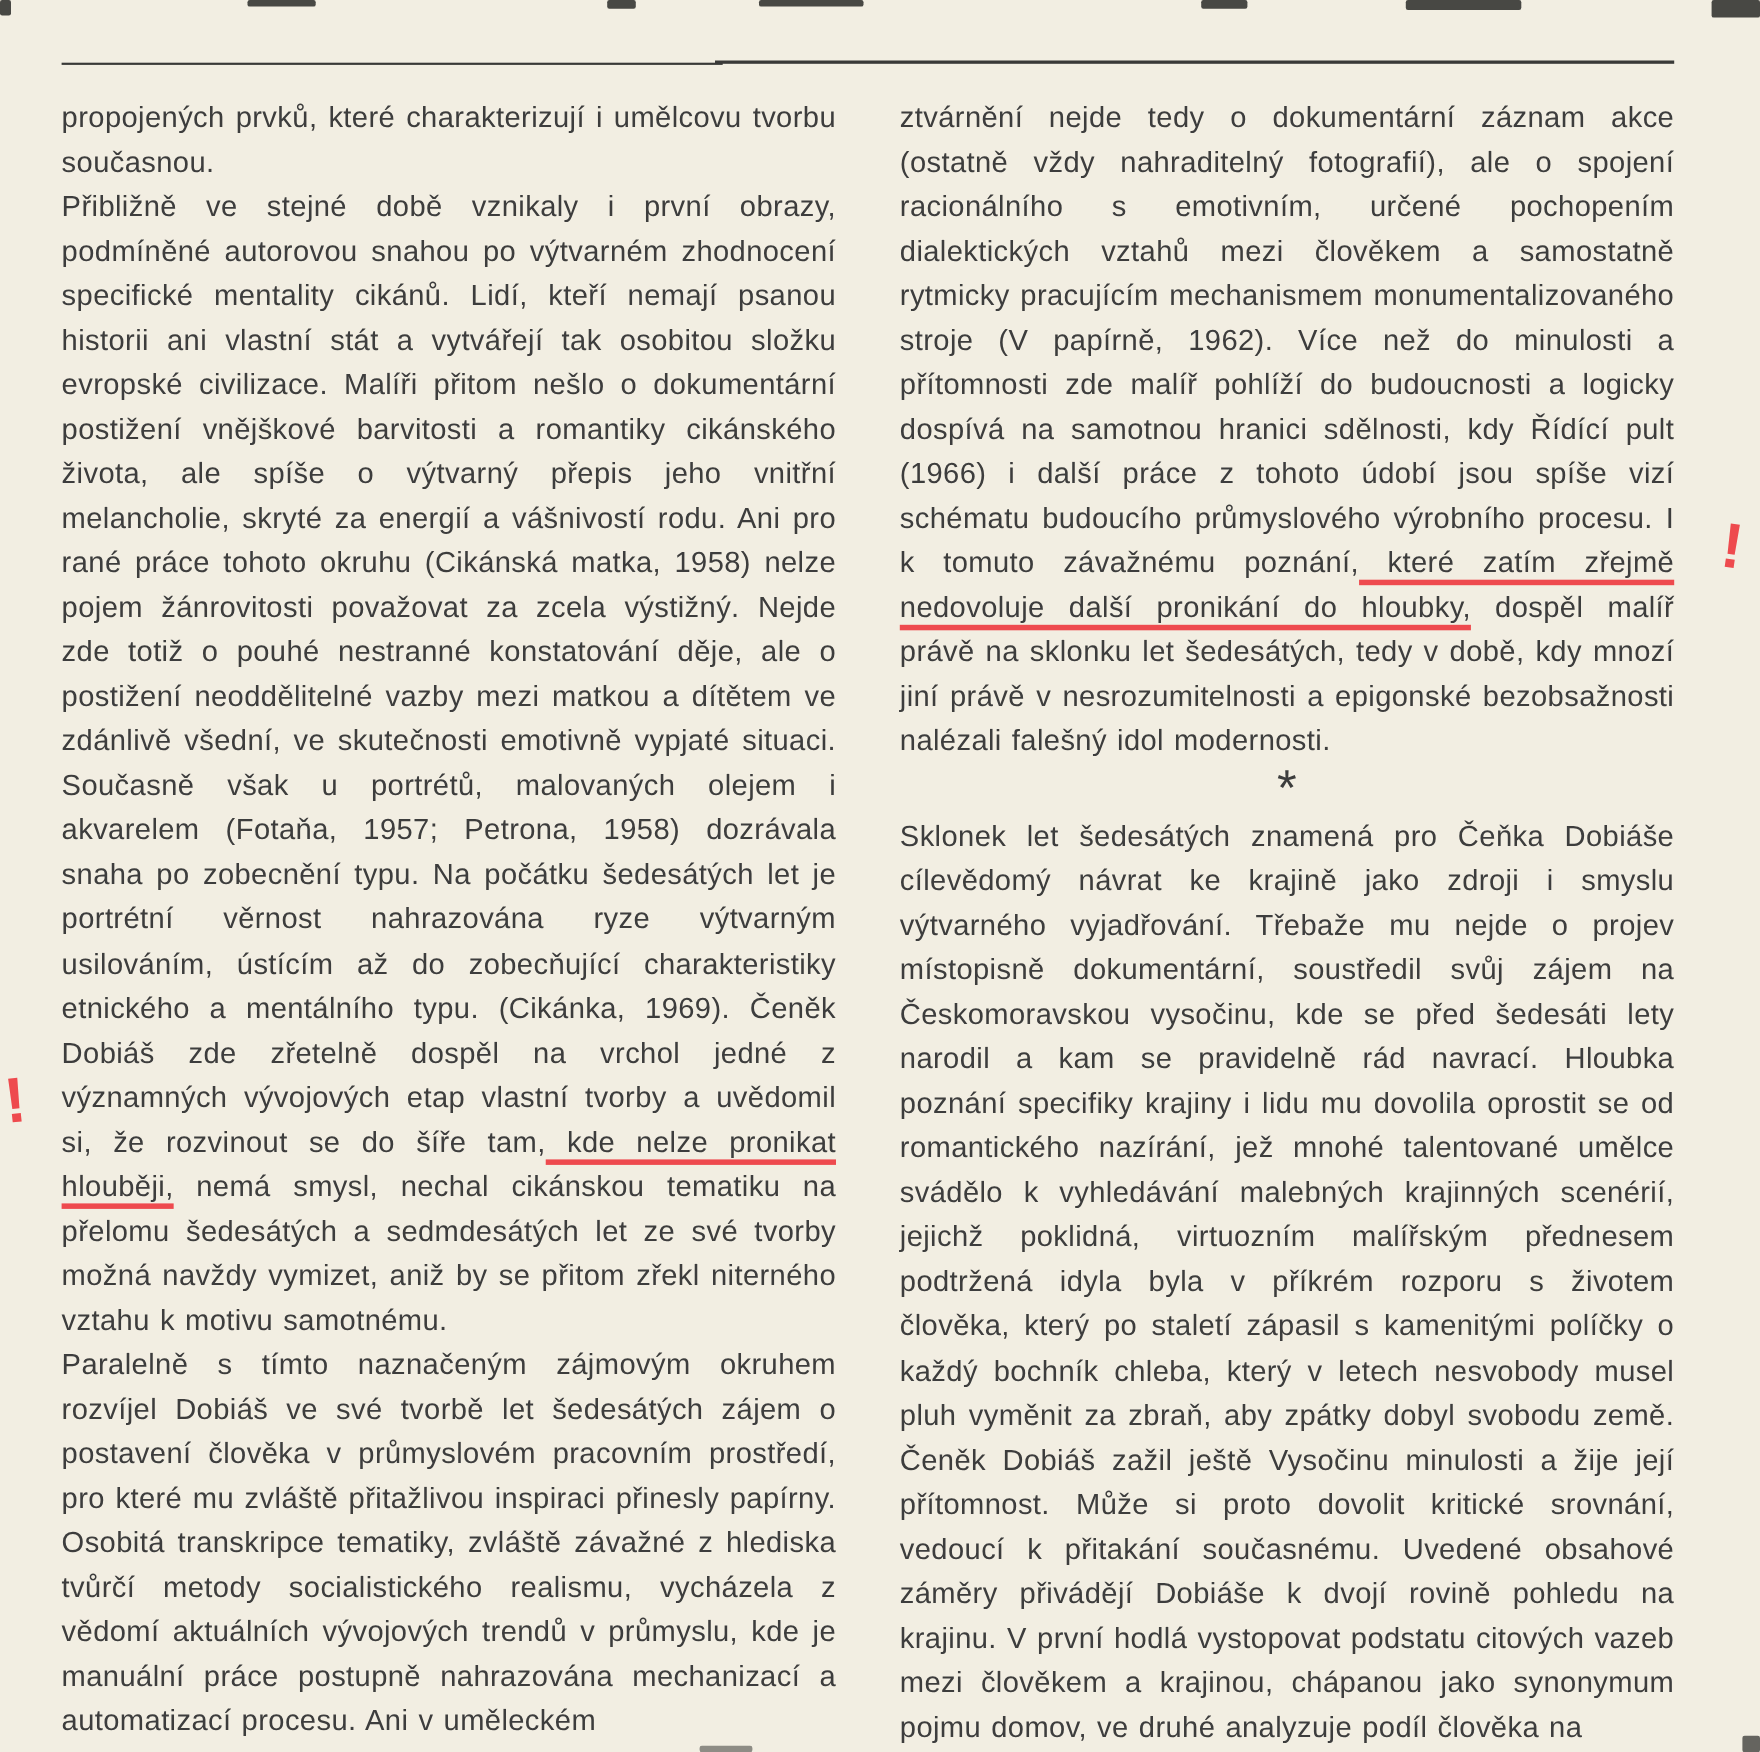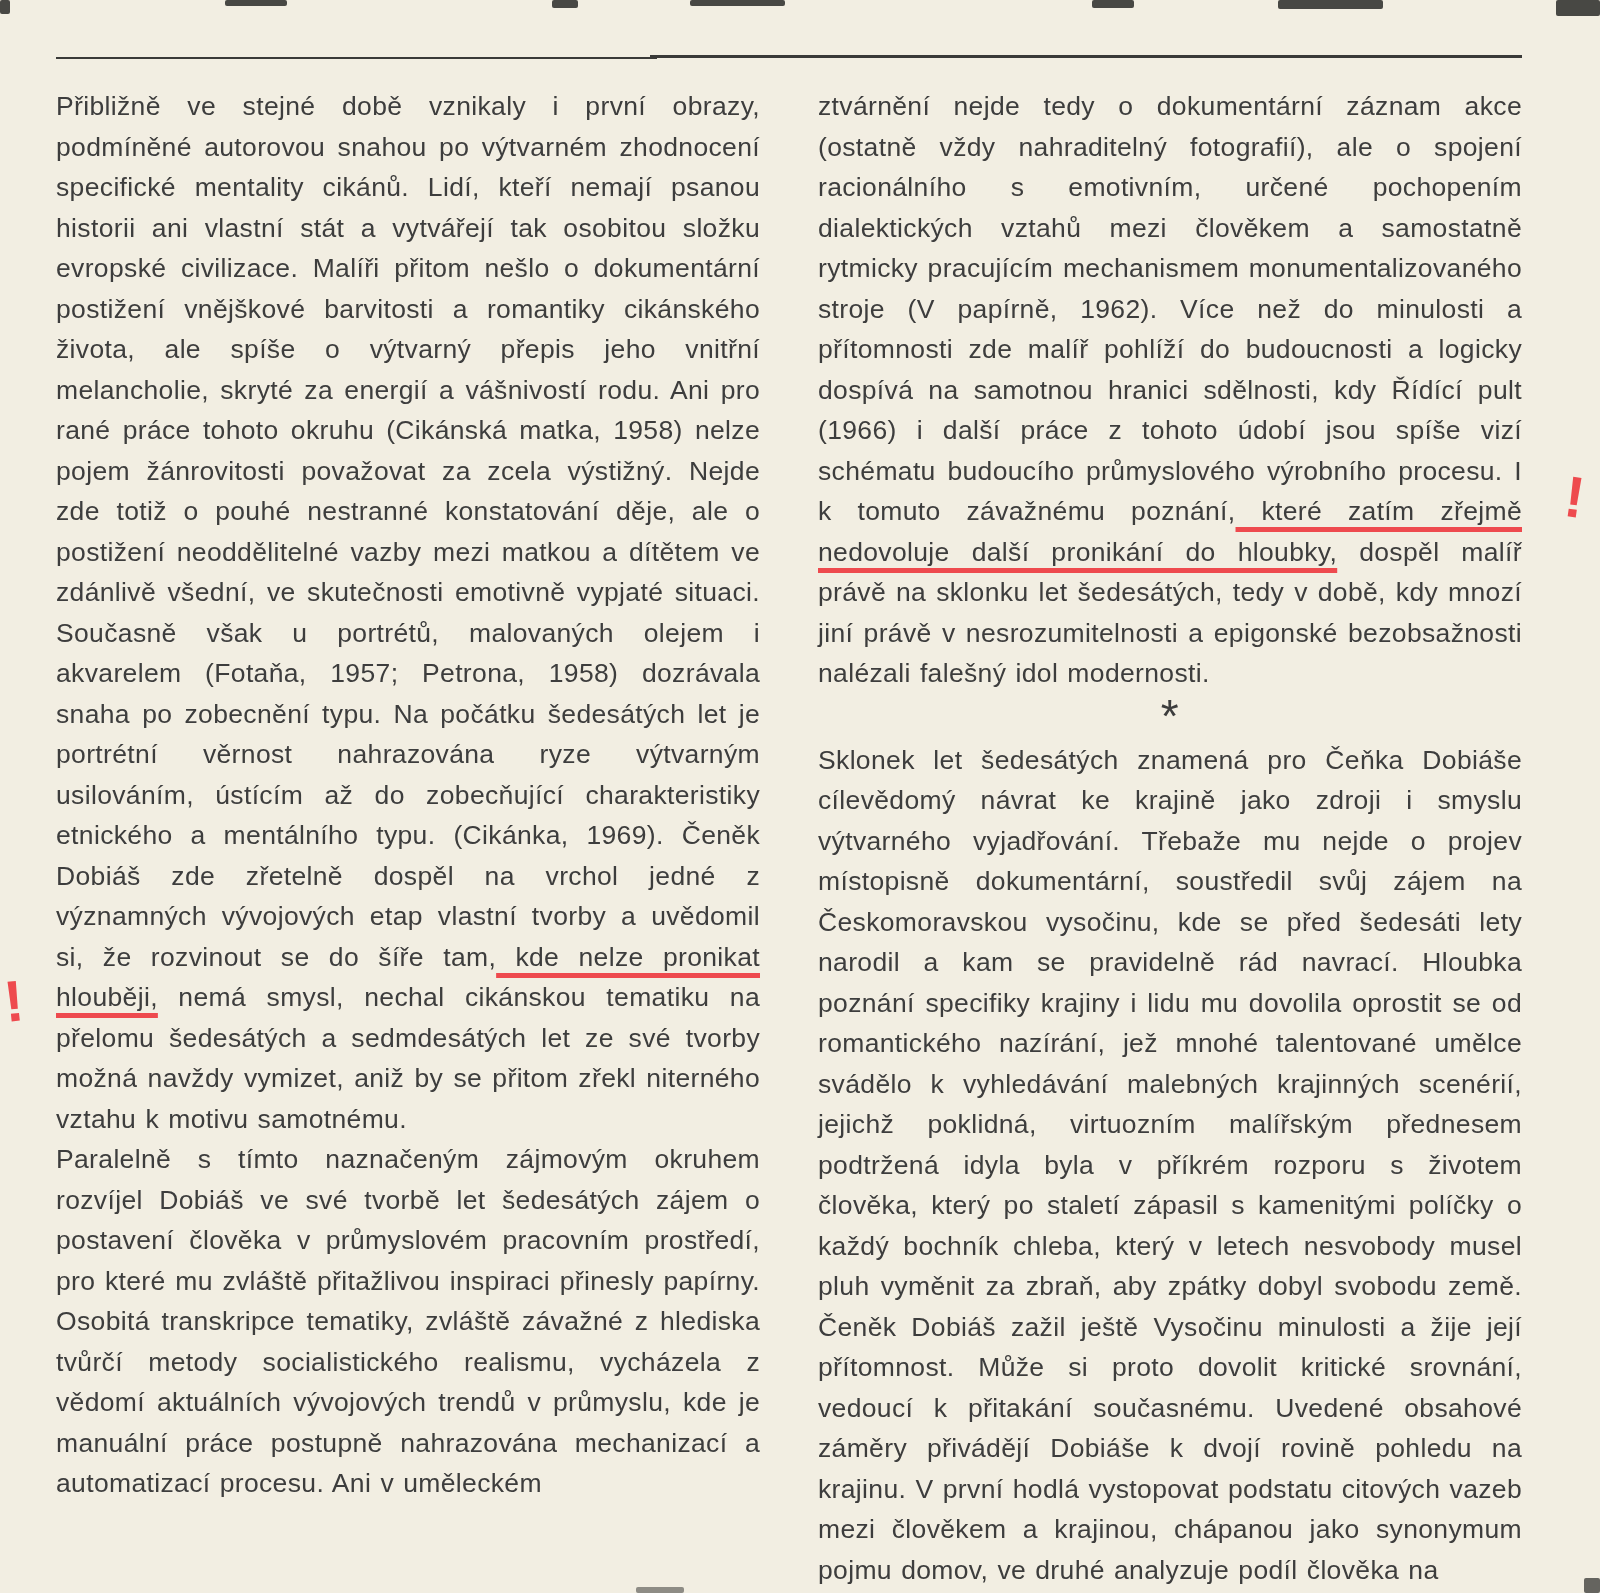--- a/index.html
+++ b/index.html
@@ -97,20 +97,21 @@
   <div class="artifact a8"></div>
   <div class="artifact a9"></div>
 
   <div class="top-rule">
     <span class="rule-seg seg-left"></span>
     <span class="rule-seg seg-right"></span>
   </div>
 
   <div class="columns">
     <div class="col">
+        <p class="para"><span>propojených prvků, které charakterizují i umělcovu tvorbu současnou.</span></p>
         <p class="para"><span>Přibližně ve stejné době vznikaly i první obrazy, podmíněné autorovou snahou po výtvarném zhodnocení specifické mentality cikánů. Lidí, kteří nemají psanou historii ani vlastní stát a vytvářejí tak osobitou složku evropské civilizace. Malíři přitom nešlo o dokumentární postižení vnějškové barvitosti a romantiky cikánského života, ale spíše o výtvarný přepis jeho vnitřní melancholie, skryté za energií a vášnivostí rodu. Ani pro rané práce tohoto okruhu (Cikánská matka, 1958) nelze pojem žánrovitosti považovat za zcela výstižný. Nejde zde totiž o pouhé nestranné konstatování děje, ale o postižení neoddělitelné vazby mezi matkou a dítětem ve zdánlivě všední, ve skutečnosti emotivně vypjaté situaci. Současně však u portrétů, malovaných olejem i akvarelem (Fotaňa, 1957; Petrona, 1958) dozrávala snaha po zobecnění typu. Na počátku šedesátých let je portrétní věrnost nahrazována ryze výtvarným usilováním, ústícím až do zobecňující charakteristiky etnického a mentálního typu. (Cikánka, 1969). Čeněk Dobiáš zde zřetelně dospěl na vrchol jedné z významných vývojových etap vlastní tvorby a uvědomil si, že rozvinout se do šíře tam,</span><span class="red-underline"> kde nelze pronikat hlouběji,</span><span> nemá smysl, nechal cikánskou tematiku na přelomu šedesátých a sedmdesátých let ze své tvorby možná navždy vymizet, aniž by se přitom zřekl niterného vztahu k motivu samotnému.</span></p>
         <p class="para"><span>Paralelně s tímto naznačeným zájmovým okruhem rozvíjel Dobiáš ve své tvorbě let šedesátých zájem o postavení člověka v průmyslovém pracovním prostředí, pro které mu zvláště přitažlivou inspiraci přinesly papírny. Osobitá transkripce tematiky, zvláště závažné z hlediska tvůrčí metody socialistického realismu, vycházela z vědomí aktuálních vývojových trendů v průmyslu, kde je manuální práce postupně nahrazována mechanizací a automatizací procesu. Ani v uměleckém</span></p>
       </div>
 
     <div class="col">
       <div>
           <p class="para"><span>ztvárnění nejde tedy o dokumentární záznam akce (ostatně vždy nahraditelný fotografií), ale o spojení racionálního s emotivním, určené pochopením dialektických vztahů mezi člověkem a samostatně rytmicky pracujícím mechanismem monumentalizovaného stroje (V papírně, 1962). Více než do minulosti a přítomnosti zde malíř pohlíží do budoucnosti a logicky dospívá na samotnou hranici sdělnosti, kdy Řídící pult (1966) i další práce z tohoto údobí jsou spíše vizí schématu budoucího průmyslového výrobního procesu. I k tomuto závažnému poznání,</span><span class="red-underline"> které zatím zřejmě nedovoluje další pronikání do hloubky,</span><span> dospěl malíř právě na sklonku let šedesátých, tedy v době, kdy mnozí jiní právě v nesrozumitelnosti a epigonské bezobsažnosti nalézali falešný idol modernosti.</span></p>
         </div>
       <div class="separator">*</div>
       <div>

